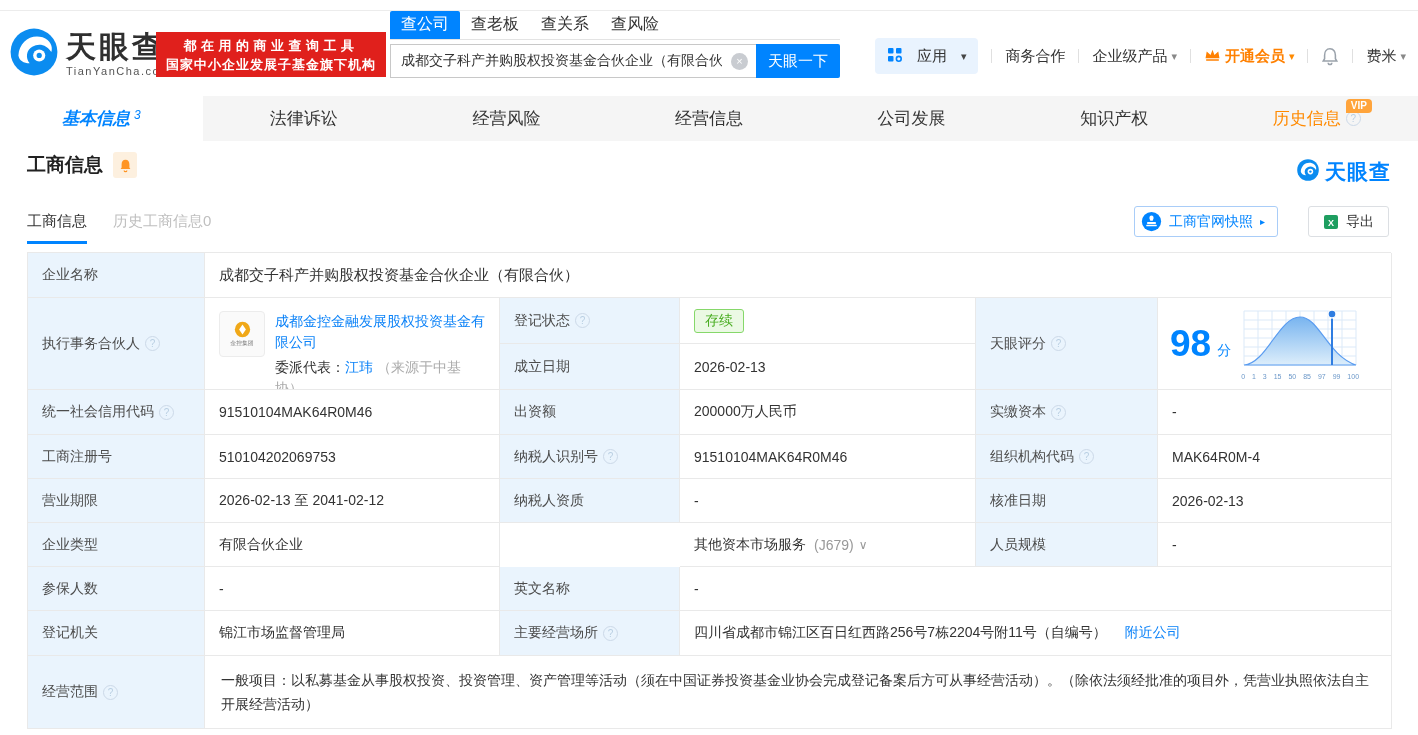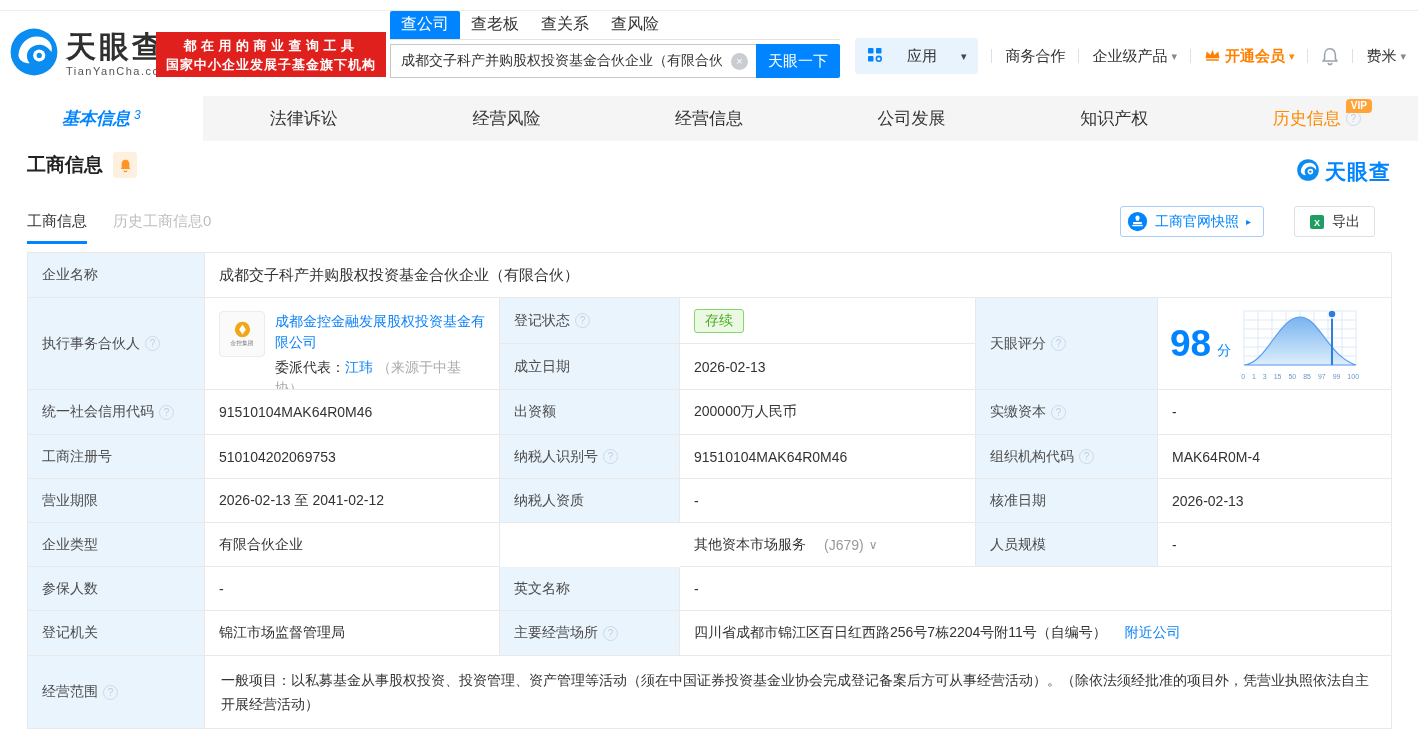--- a/index.html
+++ b/index.html
@@ -29,21 +29,21 @@
   .search-box { position:relative; width:366px; height:34px; border:1px solid #c8c8c8; border-right:none; background:#fff; }
   .search-box input { width:100%; height:100%; border:none; outline:none; padding:0 34px 0 10px; font-size:14px; color:#333;
                       font-family:"Liberation Sans","DejaVu Sans",sans-serif; }
   .clear-btn { position:absolute; right:8px; top:8px; width:17px; height:17px; border-radius:50%; background:#c9ccd1; color:#fff;
                font-size:11px; text-align:center; line-height:17px; cursor:pointer; }
   .search-btn { width:84px; height:34px; background:#0084ff; color:#fff; border:none; font-size:15px; cursor:pointer;
                 font-family:"Liberation Sans","DejaVu Sans",sans-serif; border-radius:0 2px 2px 0; }
 
   .header-menu { position:absolute; right:12px; top:27px; height:36px; display:flex; align-items:center; font-size:15px; color:#333; }
   .menu-sep { width:1px; height:14px; background:#e0e0e0; margin:0 13px; }
-  .apps-chip { display:flex; align-items:center; gap:24px; background:#e9f3fe; border-radius:4px; height:36px; padding:0 12px; cursor:pointer; }
+  .apps-chip { display:flex; align-items:center; gap:14px; background:#e9f3fe; border-radius:4px; height:36px; padding:0 12px; cursor:pointer; }
   .menu-item { display:flex; align-items:center; gap:4px; cursor:pointer; white-space:nowrap; }
   .caret { font-size:11px; color:#888; }
   .caret.dark { color:#444; }
   .caret.orange { color:#ff8a00; }
   .vip-entry { color:#ff8000; font-weight:bold; }
   .bell-btn { cursor:pointer; display:flex; align-items:center; }
 
   
   .main-tabs { position:absolute; top:96px; left:0; width:1418px; height:45px; background:#f5f5f5; display:grid;
                grid-template-columns:repeat(7,1fr); }
@@ -61,21 +61,21 @@
   .section-title { font-size:19px; font-weight:bold; color:#222; }
   .bell-chip { width:24px; height:26px; background:#fdf0df; border-radius:3px; margin-left:10px; display:flex; align-items:center;
                justify-content:center; cursor:pointer; }
   .watermark { position:absolute; top:158px; right:27px; display:flex; align-items:center; gap:5px; }
   .watermark-text { font-size:21px; font-weight:bold; color:#0084ff; letter-spacing:1px; }
 
   .subtab-row { position:absolute; top:206px; left:27px; width:1364px; height:36px; }
   .subtabs { display:flex; gap:26px; padding-top:6px; }
   .subtab { font-size:15px; color:#bfbfbf; cursor:pointer; padding-bottom:10px; }
   .subtab.active { color:#333; border-bottom:3px solid #0084ff; }
-  .subtab-actions { position:absolute; right:16px; top:0; display:flex; gap:30px; }
+  .subtab-actions { position:absolute; right:2px; top:0; display:flex; gap:30px; }
   .snapshot-btn { height:31px; border:1px solid #a9cdf8; border-radius:3px; background:#fff; display:flex; align-items:center;
                   padding:0 12px 0 6px; gap:7px; color:#0084ff; font-size:14px; cursor:pointer;
                   font-family:"Liberation Sans","DejaVu Sans",sans-serif; }
   .snap-arrow { font-size:10px; color:#0084ff; }
   .export-btn { height:31px; border:1px solid #dcdfe3; border-radius:3px; background:#fff; display:flex; align-items:center;
                 padding:0 14px; gap:7px; color:#333; font-size:14px; cursor:pointer;
                 font-family:"Liberation Sans","DejaVu Sans",sans-serif; }
 
   
   .biz-table { position:absolute; top:252px; left:27px; width:1364px; display:grid;
@@ -417,21 +417,21 @@
       </div>
 
     <div class="c lab" style="grid-area:7/1/8/2">
         <span>企业类型</span>
       </div>
     <div class="c" style="grid-area:7/2/8/3">
         <span>有限合伙企业</span>
       </div>
     <div class="c" style="grid-area:7/4/8/5">
       <span>其他资本市场服务</span>
-      <span class="muted" style="margin-left:18px">(J679)</span>
+      <span class="muted" style="margin-left:8px">(J679)</span>
       <span class="chev">∨</span>
     </div>
     <div class="c lab" style="grid-area:7/5/8/6">
         <span>人员规模</span>
       </div>
     <div class="c" style="grid-area:7/6/8/7">
         <span>-</span>
       </div>
 
     <div class="c lab" style="grid-area:8/1/9/2">

